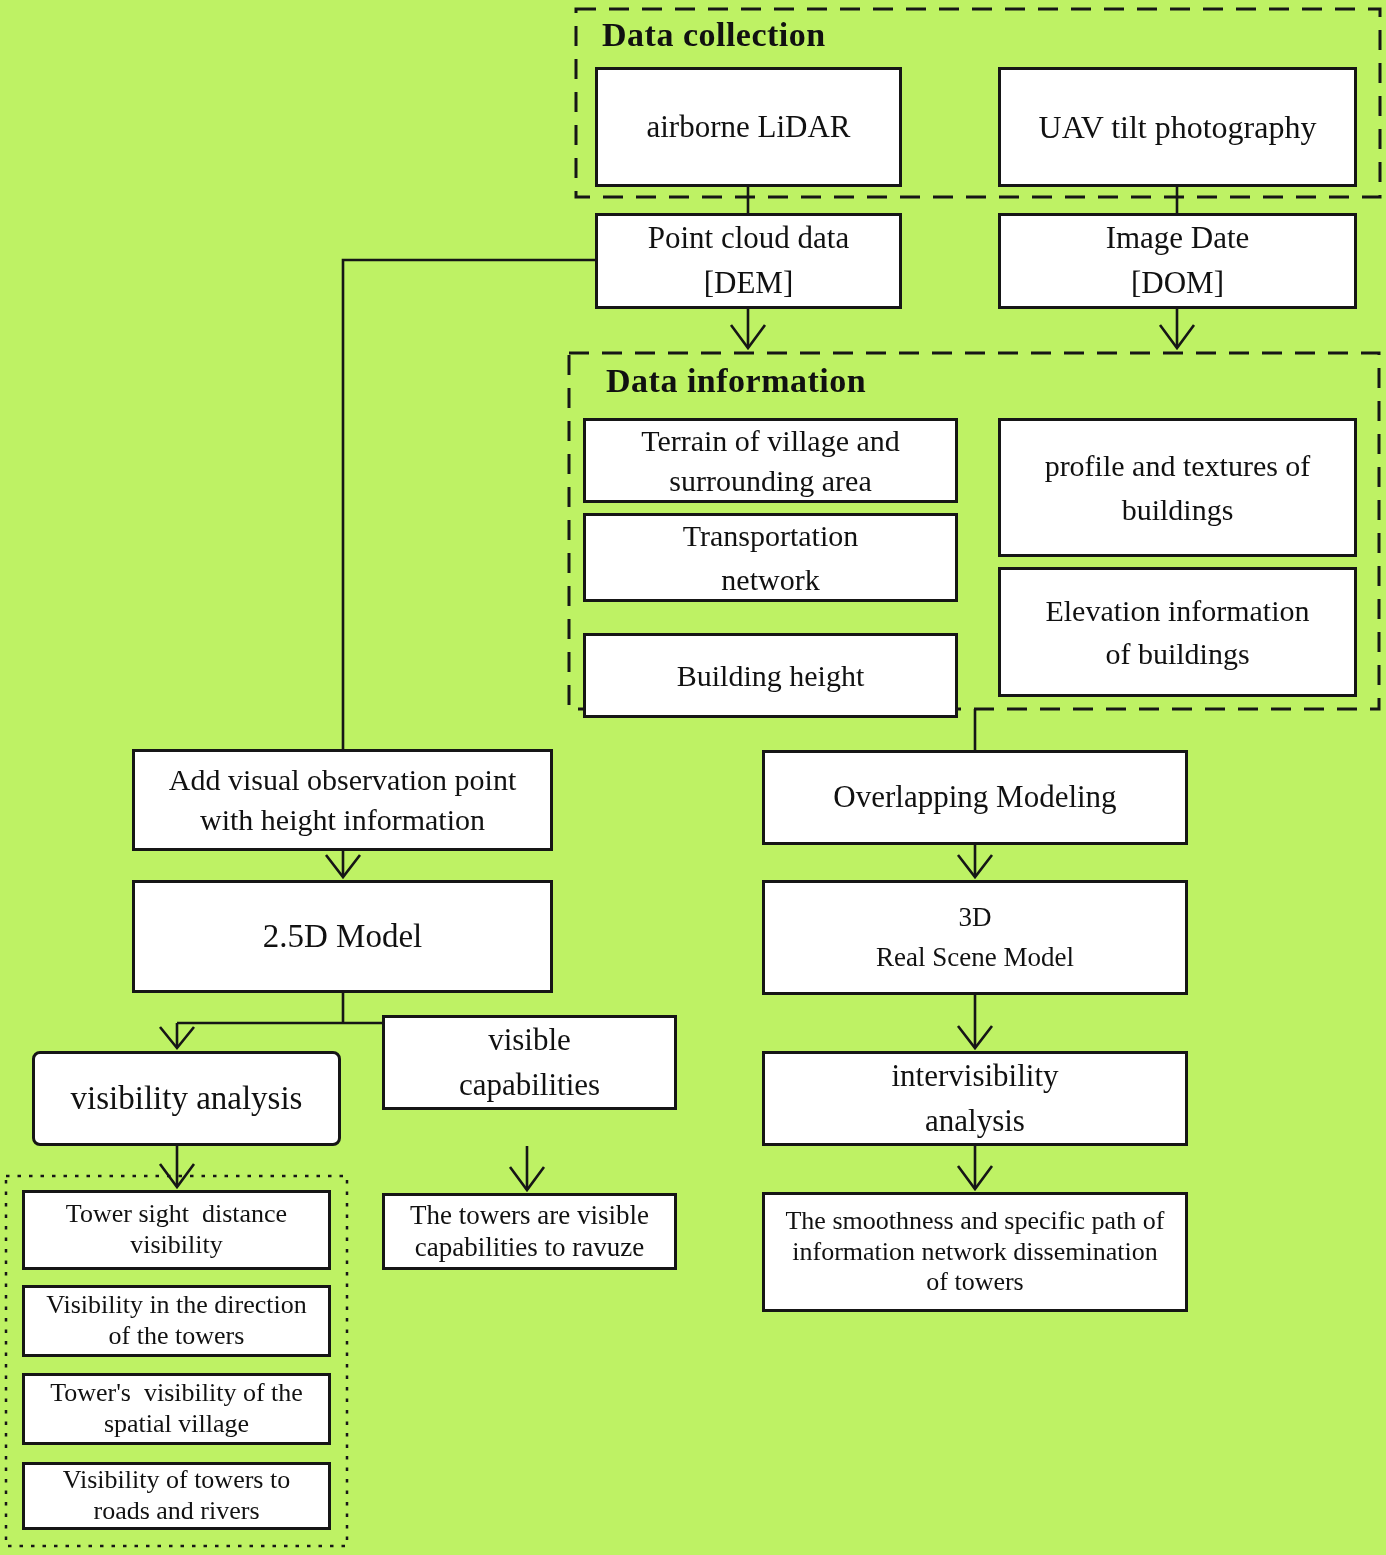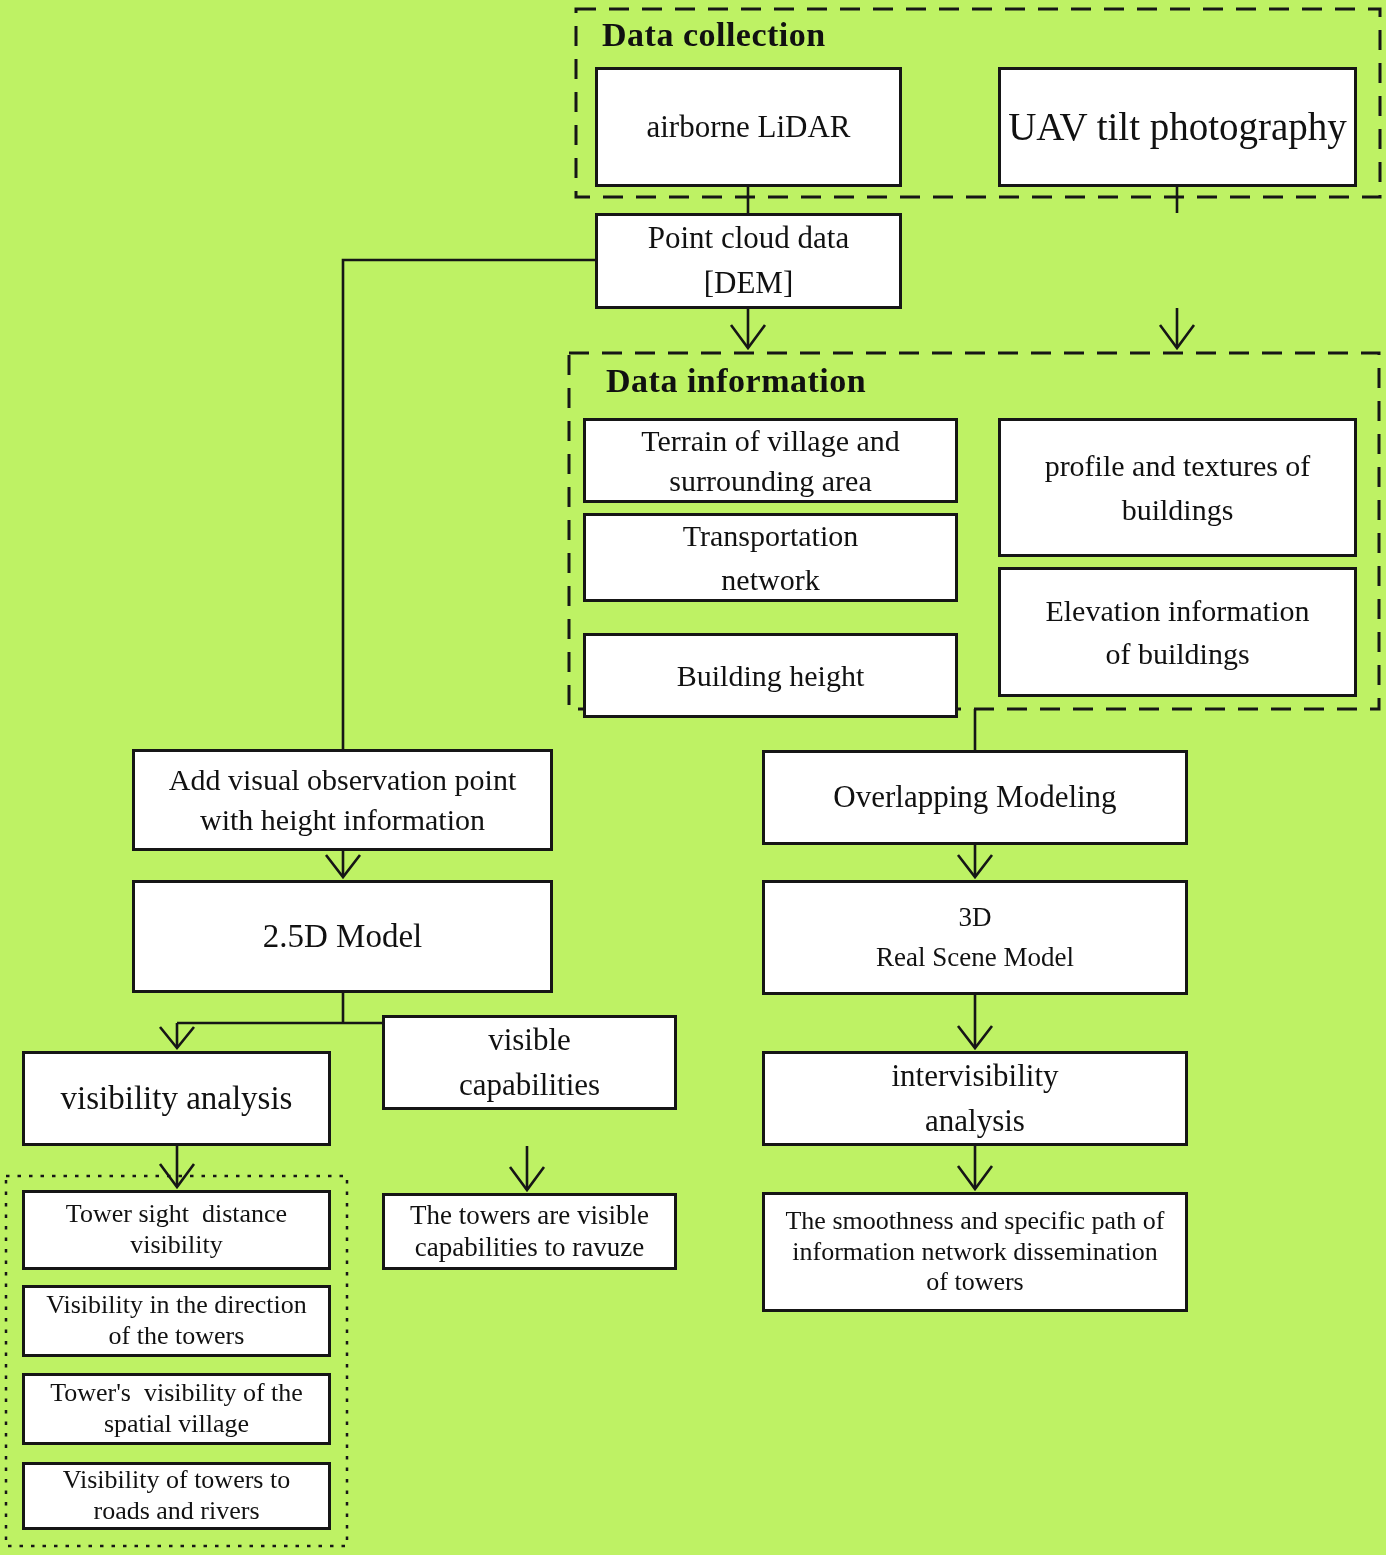--- a/index.html
+++ b/index.html
@@ -104,28 +104,32 @@
       <polyline points="958,1166 975,1189 992,1166"></polyline>
     </g>
   </svg>
 
   <div class="container-title" style="left:602px; top:16px;">Data collection</div>
   <div class="container-title" style="left:606px; top:362px;">Data information</div>
 
   <div class="box" style="left:595px; top:67px; width:307px; height:120px; font-size:31px;">
     <span class="box-label">airborne LiDAR</span>
   </div>
-  <div class="box" style="left:998px; top:67px; width:359px; height:120px; font-size:39px;">
+  <div class="box" style="left:998px; top:67px; width:359px; height:120px; font-size:32px;">
     <span class="box-label">UAV tilt photography</span>
   </div>
 
   <div class="box" style="left:595px; top:213px; width:307px; height:96px; font-size:31px;">
     <span class="box-label">Point cloud data
 [DEM]</span>
   </div>
+  <div class="box" style="left:998px; top:213px; width:359px; height:96px; font-size:31px;">
+    <span class="box-label">Image Date
+[DOM]</span>
+  </div>
 
   <div class="box mid" style="left:583px; top:418px; width:375px; height:85px; font-size:30px;">
     <span class="box-label">Terrain of village and
 surrounding area</span>
   </div>
   <div class="box" style="left:583px; top:513px; width:375px; height:89px; font-size:30px;">
     <span class="box-label">Transportation
 network</span>
   </div>
   <div class="box" style="left:583px; top:613px; width:375px; height:85px; font-size:30px;margin-top:20px;">
@@ -141,21 +145,21 @@
 of buildings</span>
   </div>
 
   <div class="box mid" style="left:132px; top:749px; width:421px; height:102px; font-size:30px;">
     <span class="box-label">Add visual observation point
 with height information</span>
   </div>
   <div class="box" style="left:132px; top:880px; width:421px; height:113px; font-size:33px;">
     <span class="box-label">2.5D Model</span>
   </div>
-  <div class="box" style="left:22px; top:1051px; width:309px; height:95px; font-size:33px;">
+  <div class="box" style="left:32px; top:1051px; width:309px; height:95px; font-size:33px;border-radius:8px;">
     <span class="box-label">visibility analysis</span>
   </div>
   <div class="box" style="left:382px; top:1015px; width:295px; height:95px; font-size:31px;">
     <span class="box-label">visible
 capabilities</span>
   </div>
 
   <div class="box tight" style="left:22px; top:1190px; width:309px; height:80px; font-size:26px;">
     <span class="box-label">Tower sight  distance
 visibility</span>

